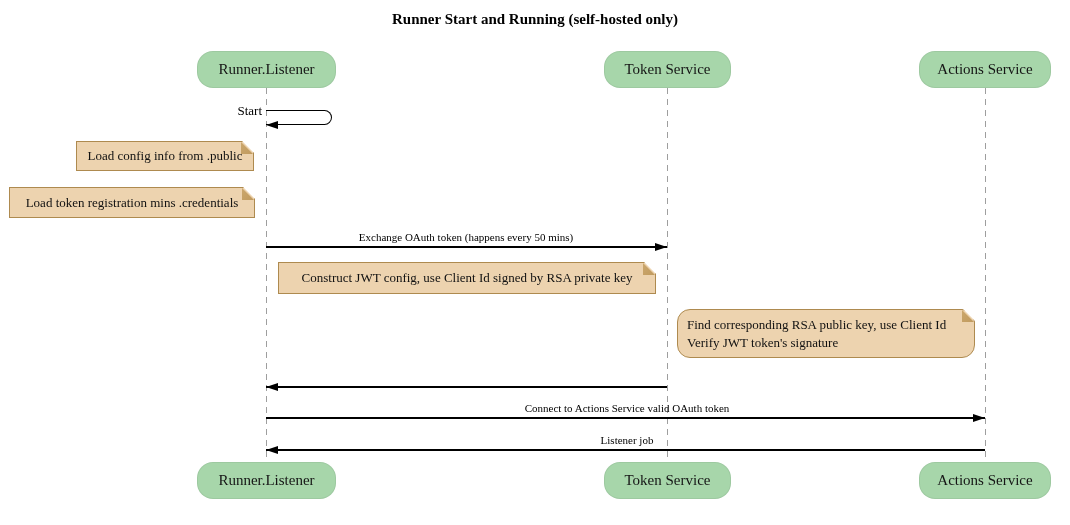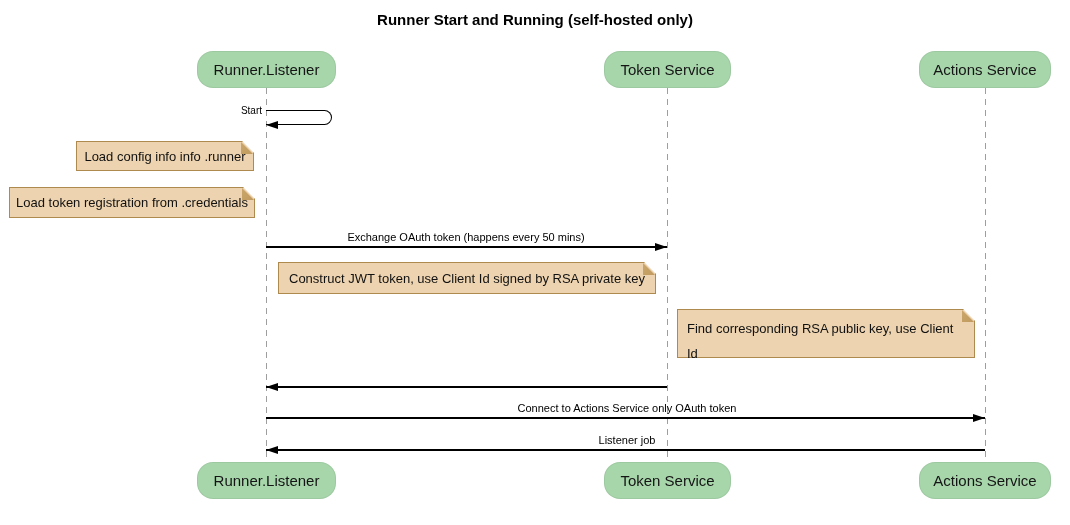--- a/index.html
+++ b/index.html
@@ -1,39 +1,39 @@
 <!DOCTYPE html>
 <html><head>
 <meta charset="utf-8">
 <style>
   html,body { margin:0; padding:0; background:#ffffff; }
   .canvas {
     position:relative; width:1070px; height:525px; background:#ffffff;
-    font-family:Liberation Sans, sans-serif; color:#000; overflow:hidden;
+    font-family:Liberation Serif, serif; color:#000; overflow:hidden;
   }
   .title {
     position:absolute; top:11px; left:0; width:100%;
     text-align:center; font-size:15px; font-weight:bold; color:#000;
   }
   .lifeline {
     position:absolute; top:88px; height:374px; width:1px;
     background:repeating-linear-gradient(to bottom,#9e9e9e 0 6px, transparent 6px 11px);
   }
   .pbox {
     position:absolute; height:37px; background:#A7D6AA;
     border:1px solid rgba(0,0,0,0.06); box-sizing:border-box;
     border-radius:16px; display:flex; align-items:center; justify-content:center;
     font-size:15px; color:#151515; white-space:nowrap;
   }
   .msg-label {
     position:absolute; font-size:11px; color:#000; white-space:nowrap;
     transform:translateX(-50%); line-height:15px;
   }
   .msg-label-right {
-    position:absolute; font-size:10px; color:#000; white-space:nowrap;
+    position:absolute; font-size:13px; color:#000; white-space:nowrap;
     text-align:right; line-height:15px;
   }
   .msg-line { position:absolute; height:1.5px; background:#000; }
   .arr-r {
     position:absolute; width:0; height:0;
     border-top:4.5px solid transparent; border-bottom:4.5px solid transparent;
     border-left:12px solid #000;
   }
   .arr-l {
     position:absolute; width:0; height:0;
@@ -45,21 +45,21 @@
     border:1.5px solid #000; border-left:none;
     border-top-right-radius:9px; border-bottom-right-radius:9px;
     box-sizing:border-box; background:transparent;
   }
   .note {
     position:absolute; background:#EDD3AF; border:1px solid #AE8A4F;
     box-sizing:border-box; font-size:13px; color:#111;
     clip-path:polygon(0 0, calc(100% - 12px) 0, 100% 12px, 100% 100%, 0 100%);
   }
   .note-center { display:flex; align-items:center; justify-content:center; white-space:nowrap; }
-  .note-multi { padding:6px 9px; line-height:25px; }
+  .note-multi { padding:6px 9px; line-height:18px;border-radius:13px; }
   .fold {
     position:absolute; top:0; right:0; width:12px; height:12px;
     background:linear-gradient(135deg, #CBA76D 0%, #C09A5E 100%);
     clip-path:polygon(0 0, 100% 100%, 0 100%);
   }
 </style>
 </head>
 <body>
 
 <div class="canvas">
@@ -78,48 +78,48 @@
   </div>
   <div class="pbox" style="left:919px; top:51px; width:132px">
     <span>Actions Service</span>
   </div>
 
   <div class="msg-label-right" style="left:162px; width:100px; top:103px">Start</div>
   <div class="self-loop"></div>
   <div class="arr-l" style="left:266px; top:120.5px"></div>
 
   <div class="note note-center" style="left:76px; top:141px; width:178px; height:30px">
-    <span>Load config info info .runner</span>
+    <span>Load config info from .public</span>
     <i class="fold"></i>
   </div>
 
   <div class="note note-center" style="left:9px; top:187px; width:246px; height:31px">
-    <span>Load token registration from .credentials</span>
+    <span>Load token registration mins .credentials</span>
     <i class="fold"></i>
   </div>
 
   <div class="msg-label" style="left:466px; top:230px">Exchange OAuth token (happens every 50 mins)</div>
   <div class="msg-line" style="left:266px; top:246px; width:401px"></div>
   <div class="arr-r" style="left:655px; top:242.5px"></div>
 
   <div class="note note-center" style="left:278px; top:262px; width:378px; height:32px">
-    <span>Construct JWT token, use Client Id signed by RSA private key</span>
+    <span>Construct JWT config, use Client Id signed by RSA private key</span>
     <i class="fold"></i>
   </div>
 
   <div class="note note-multi" style="left:677px; top:309px; width:298px; height:49px">
     <div>Find corresponding RSA public key, use Client Id</div>
     <div>Verify JWT token's signature</div>
     <i class="fold"></i>
   </div>
 
   <div class="msg-line" style="left:266px; top:386px; width:401px"></div>
   <div class="arr-l" style="left:266px; top:382.5px"></div>
 
-  <div class="msg-label" style="left:627px; top:401px">Connect to Actions Service only OAuth token</div>
+  <div class="msg-label" style="left:627px; top:401px">Connect to Actions Service valid OAuth token</div>
   <div class="msg-line" style="left:266px; top:417px; width:719px"></div>
   <div class="arr-r" style="left:973px; top:413.5px"></div>
 
   <div class="msg-label" style="left:627px; top:433px">Listener job</div>
   <div class="msg-line" style="left:266px; top:449px; width:719px"></div>
   <div class="arr-l" style="left:266px; top:445.5px"></div>
 
   <div class="pbox" style="left:197px; top:462px; width:139px">
     <span>Runner.Listener</span>
   </div>

